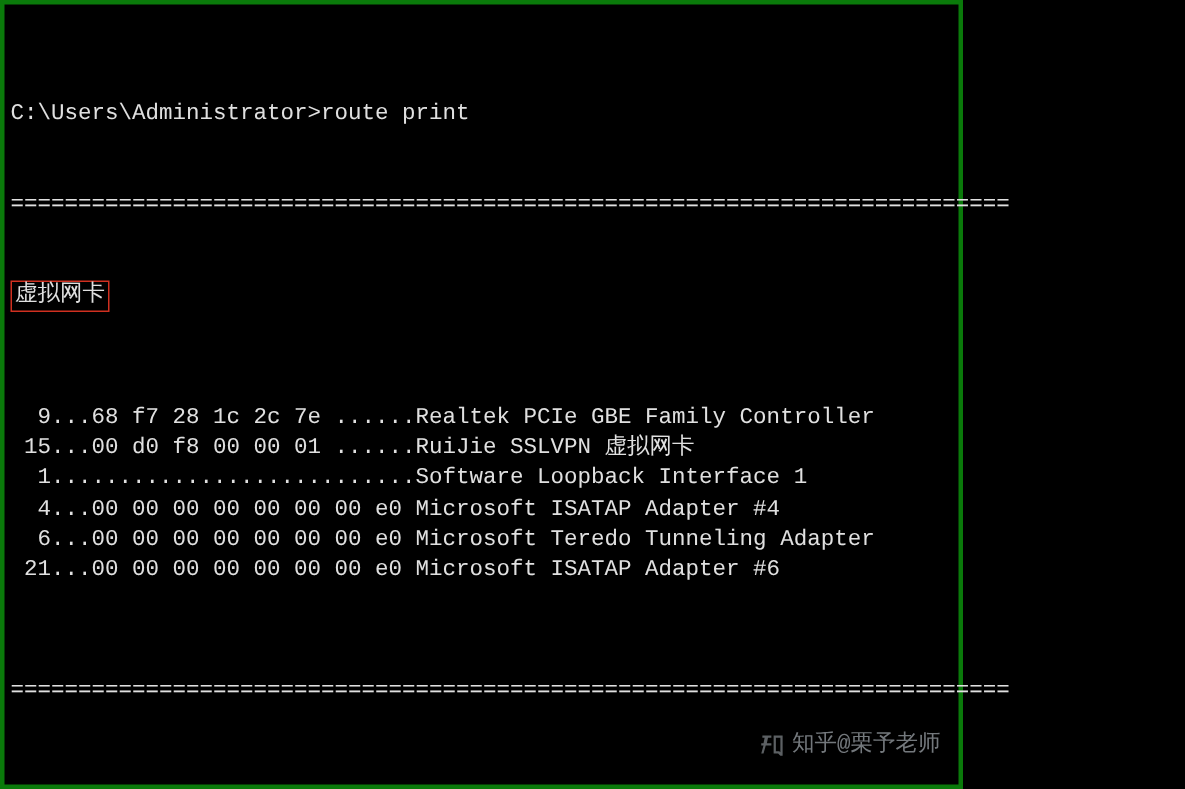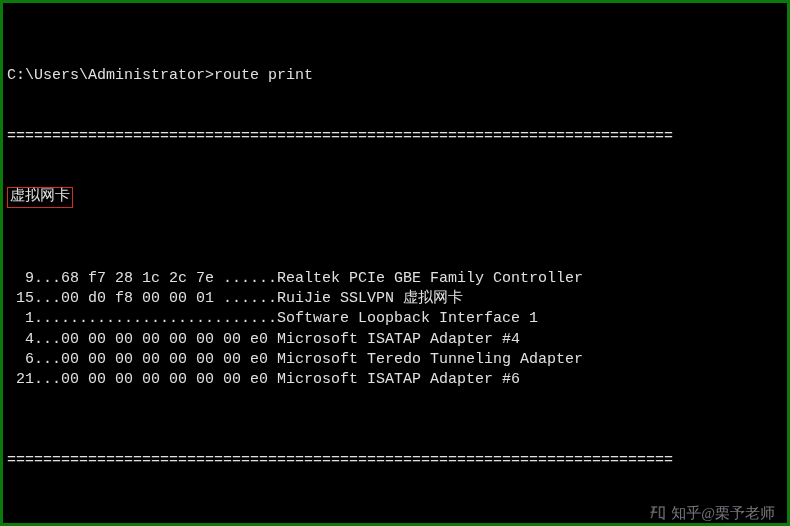--- a/index.html
+++ b/index.html
@@ -9,41 +9,41 @@
     color: #e0e0e0;
     font-family: "Consolas", "Courier New", monospace;
     font-size: 15px;
     line-height: 1.35;
     width: 790px;
     height: 526px;
     overflow: hidden;
   }
   .terminal {
     box-sizing: border-box;
-    width: 790px;
+    width: 642px;
     height: 526px;
     border: 3px solid #0a7a0a;
     padding: 2px 4px 0 4px;
     position: relative;
     white-space: pre;
   }
   .line { white-space: pre; }
   .hl {
     border: 1px solid #d03020;
     padding: 0 2px;
     display: inline-block;
     line-height: 1.25;
   }
   .watermark {
     position: absolute;
     right: 12px;
-    bottom: 0;
+    bottom: 16px;
     color: #9aa0a6;
     opacity: 0.75;
-    font-family: Liberation Serif, serif;
+    font-family: Liberation Mono, monospace;
     font-size: 15px;
     display: flex;
     align-items: center;
     gap: 4px;
   }
   .watermark svg { width: 18px; height: 18px; fill: #9aa0a6; opacity: 0.8;}
 </style>
 </head>
 <body>
 

